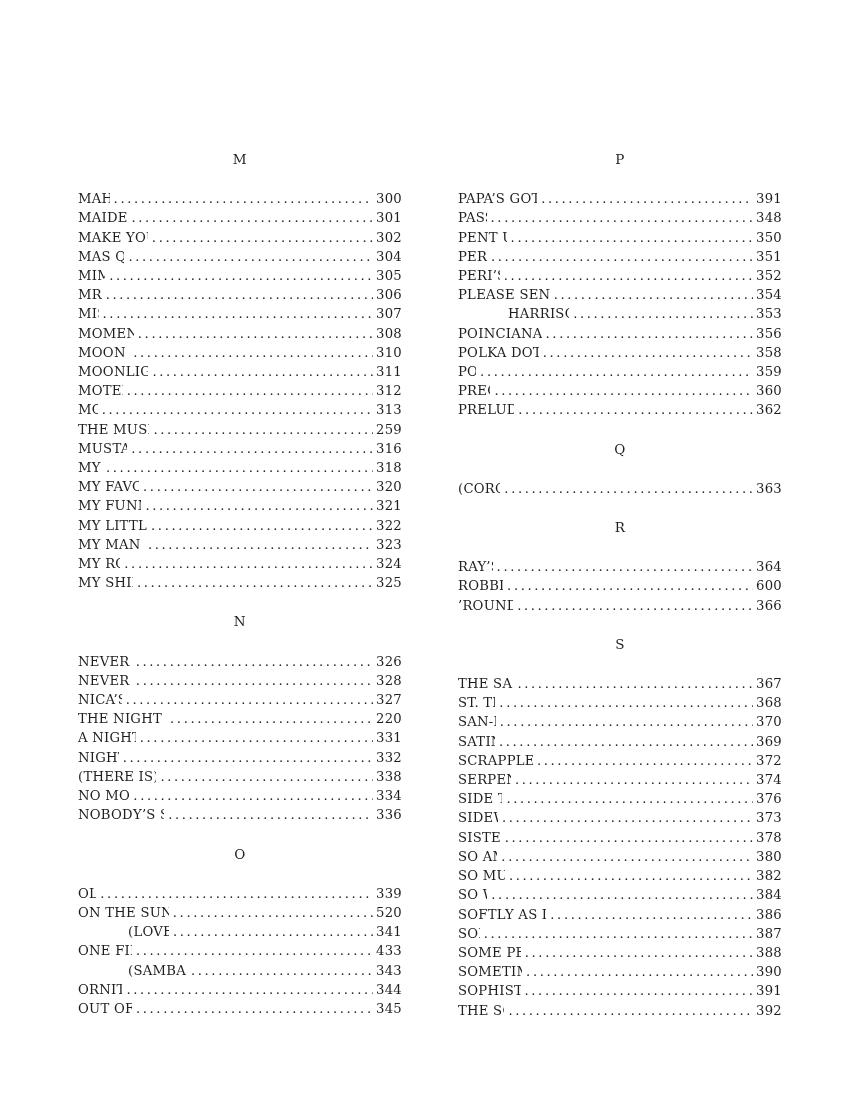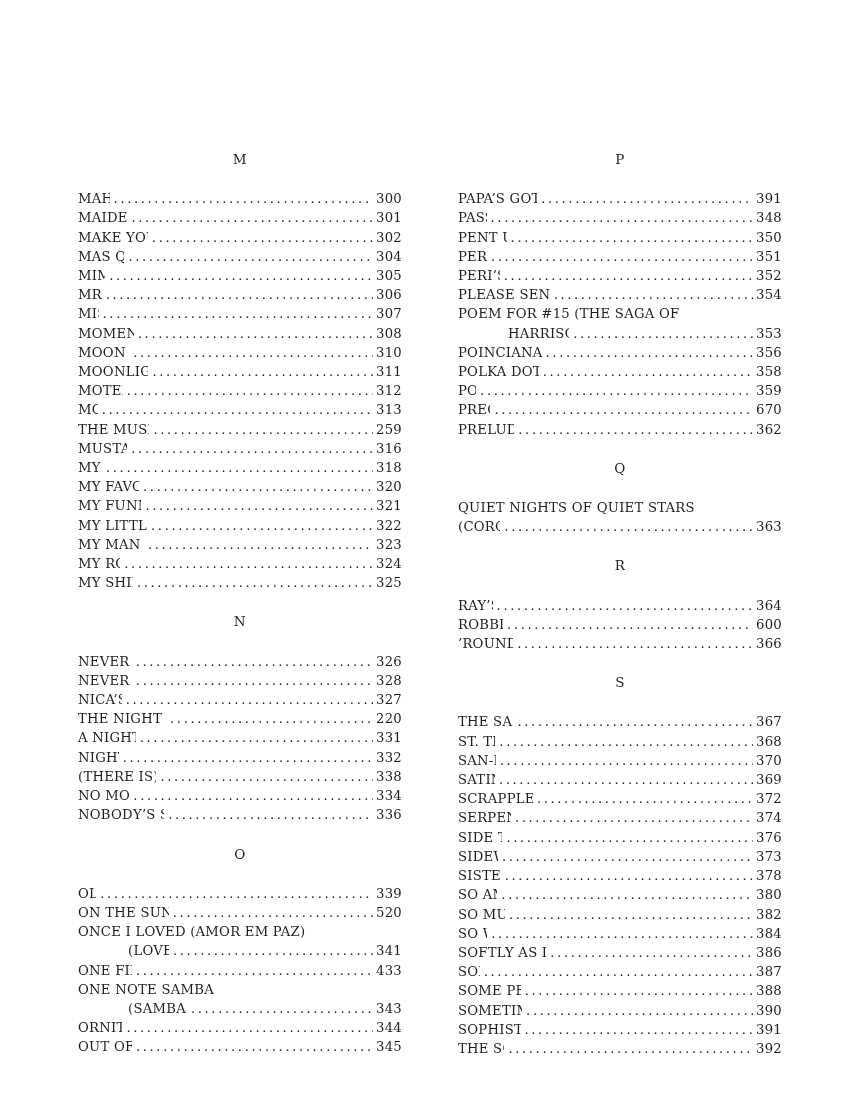--- a/index.html
+++ b/index.html
@@ -208,35 +208,29 @@
       <div class="row">
         <span class="title">OLEO</span>
         <span class="leader"></span>
         <span class="page-num">339</span>
       </div>
       <div class="row">
         <span class="title">ON THE SUNNY SIDE OF THE STREET</span>
         <span class="leader"></span>
         <span class="page-num">520</span>
       </div>
-      <div class="row">
-        <span class="title">ONCE I LOVED (AMOR EM PAZ)</span>
-      </div>
       <div class="row cont">
         <span class="title">(LOVE IN PEACE)</span>
         <span class="leader"></span>
         <span class="page-num">341</span>
       </div>
       <div class="row">
         <span class="title">ONE FINGER SNAP</span>
         <span class="leader"></span>
         <span class="page-num">433</span>
-      </div>
-      <div class="row">
-        <span class="title">ONE NOTE SAMBA</span>
       </div>
       <div class="row cont">
         <span class="title">(SAMBA DE UMA NOTA SO)</span>
         <span class="leader"></span>
         <span class="page-num">343</span>
       </div>
       <div class="row">
         <span class="title">ORNITHOLOGY</span>
         <span class="leader"></span>
         <span class="page-num">344</span>
@@ -272,23 +266,20 @@
       <div class="row">
         <span class="title">PERI’S SCOPE</span>
         <span class="leader"></span>
         <span class="page-num">352</span>
       </div>
       <div class="row">
         <span class="title">PLEASE SEND ME SOMEONE TO LOVE</span>
         <span class="leader"></span>
         <span class="page-num">354</span>
       </div>
-      <div class="row">
-        <span class="title">POEM FOR #15 (THE SAGA OF</span>
-      </div>
       <div class="row cont">
         <span class="title">HARRISON CRABFEATHERS)</span>
         <span class="leader"></span>
         <span class="page-num">353</span>
       </div>
       <div class="row">
         <span class="title">POINCIANA (SONG OF THE TREE)</span>
         <span class="leader"></span>
         <span class="page-num">356</span>
       </div>
@@ -298,31 +289,28 @@
         <span class="page-num">358</span>
       </div>
       <div class="row">
         <span class="title">POVO</span>
         <span class="leader"></span>
         <span class="page-num">359</span>
       </div>
       <div class="row">
         <span class="title">PRECIOUS</span>
         <span class="leader"></span>
-        <span class="page-num">670</span>
+        <span class="page-num">360</span>
       </div>
       <div class="row">
         <span class="title">PRELUDE TO A KISS</span>
         <span class="leader"></span>
         <span class="page-num">362</span>
       </div>
       <div class="section-letter">Q</div>
-      <div class="row">
-        <span class="title">QUIET NIGHTS OF QUIET STARS</span>
-      </div>
       <div class="row">
         <span class="title">(CORCOVADO)</span>
         <span class="leader"></span>
         <span class="page-num">363</span>
       </div>
       <div class="section-letter">R</div>
       <div class="row">
         <span class="title">RAY’S IDEA</span>
         <span class="leader"></span>
         <span class="page-num">364</span>

